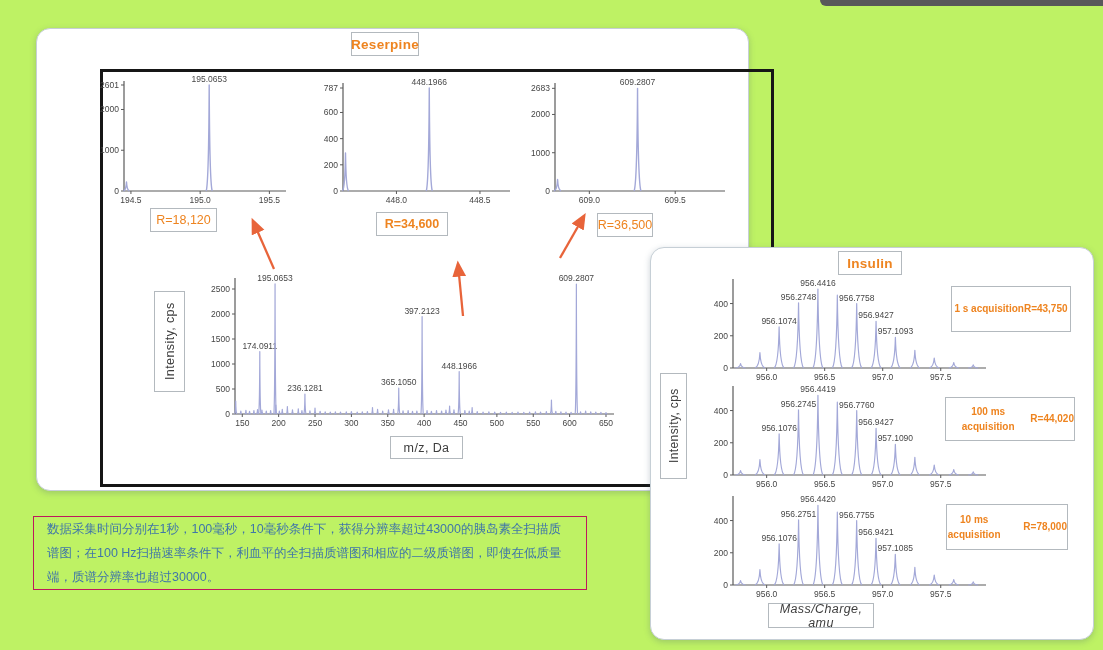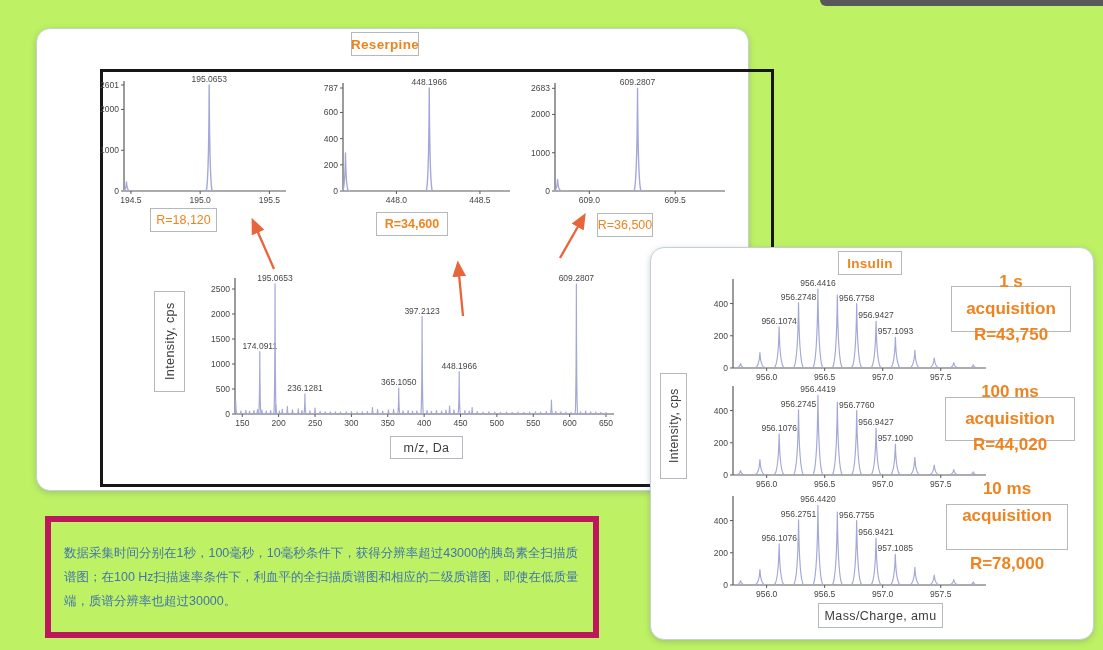--- a/index.html
+++ b/index.html
@@ -11,26 +11,26 @@
         box-shadow:0 2px 6px rgba(70,95,110,.28);}
   .card.reserpine{left:36px;top:28px;width:711px;height:461px;z-index:1;}
   .card.insulin{left:650px;top:247px;width:442px;height:391px;z-index:3;}
   .frame{position:absolute;left:63px;top:40px;width:674px;height:418px;
          border:3px solid #161616;z-index:1;box-sizing:border-box;}
   .labelbox{position:absolute;background:#fff;border:1px solid #b3b9be;
             display:flex;align-items:center;justify-content:center;text-align:center;
             color:#ee8420;box-sizing:border-box;}
   .titlebox{font-size:13.5px;font-weight:600;letter-spacing:.3px;}
   .rbox{font-size:12.5px;font-weight:500;}
-  .annbox{flex-direction:column;font-size:17px;font-weight:600;line-height:1.55;}
+  .annbox{font-size:10px;font-weight:600;line-height:1.55;}
   .axisbox{color:#3d3d3d;font-size:12.5px;font-weight:500;letter-spacing:.4px;}
   .vert{writing-mode:vertical-rl;transform:rotate(180deg);}
   .caption{position:absolute;left:33px;top:516px;width:554px;box-sizing:border-box;
-           border:6px solid #be185d;color:#4076a8;font-size:12.5px;line-height:1.92;
-           padding:19px 13px;font-weight:500;margin-left:12px;}
+           border:1px solid #be185d;color:#4076a8;font-size:12.5px;line-height:1.92;
+           padding:0 13px;font-weight:500;}
   svg.chart{position:absolute;overflow:visible;z-index:2;}
   svg.overlay{position:absolute;left:0;top:0;z-index:4;pointer-events:none;}
 </style>
 </head>
 <body>
 
 <div class="page">
 
   <div class="topbar"></div>
 
@@ -355,21 +355,21 @@
   <div class="labelbox annbox" style="left:945px;top:397px;width:130px;height:44px;z-index:4;">
     <span>100 ms acquisition</span>
     <span>R=44,020</span>
   </div>
   <div class="labelbox annbox" style="left:946px;top:504px;width:122px;height:46px;z-index:4;gap:22px;">
     <span>10 ms acquisition</span>
     <span>R=78,000</span>
   </div>
 
   <div class="labelbox axisbox vert" style="left:660px;top:373px;width:27px;height:106px;z-index:4;font-size:12px;">Intensity, cps</div>
-  <div class="labelbox axisbox" style="left:818px;top:603px;width:125px;height:25px;z-index:4;">Mass/Charge, amu</div>
+  <div class="labelbox axisbox" style="left:768px;top:603px;width:106px;height:25px;z-index:4;font-style:italic;">Mass/Charge, amu</div>
 
   <div class="caption">数据采集时间分别在1秒，100毫秒，10毫秒条件下，获得分辨率超过43000的胰岛素全扫描质谱图；在100 Hz扫描速率条件下，利血平的全扫描质谱图和相应的二级质谱图，即使在低质量端，质谱分辨率也超过30000。</div>
 
   <svg class="overlay" width="1103" height="650">
     <defs>
       <marker id="ah" markerWidth="8" markerHeight="8" refX="5.5" refY="3" orient="auto">
         <path d="M0,0 L7,3 L0,6 Z" fill="#e8643a"></path>
       </marker>
     </defs>
     <line x1="274" y1="269" x2="253" y2="221" stroke="#e8643a" stroke-width="2.3" marker-end="url(#ah)"></line>

